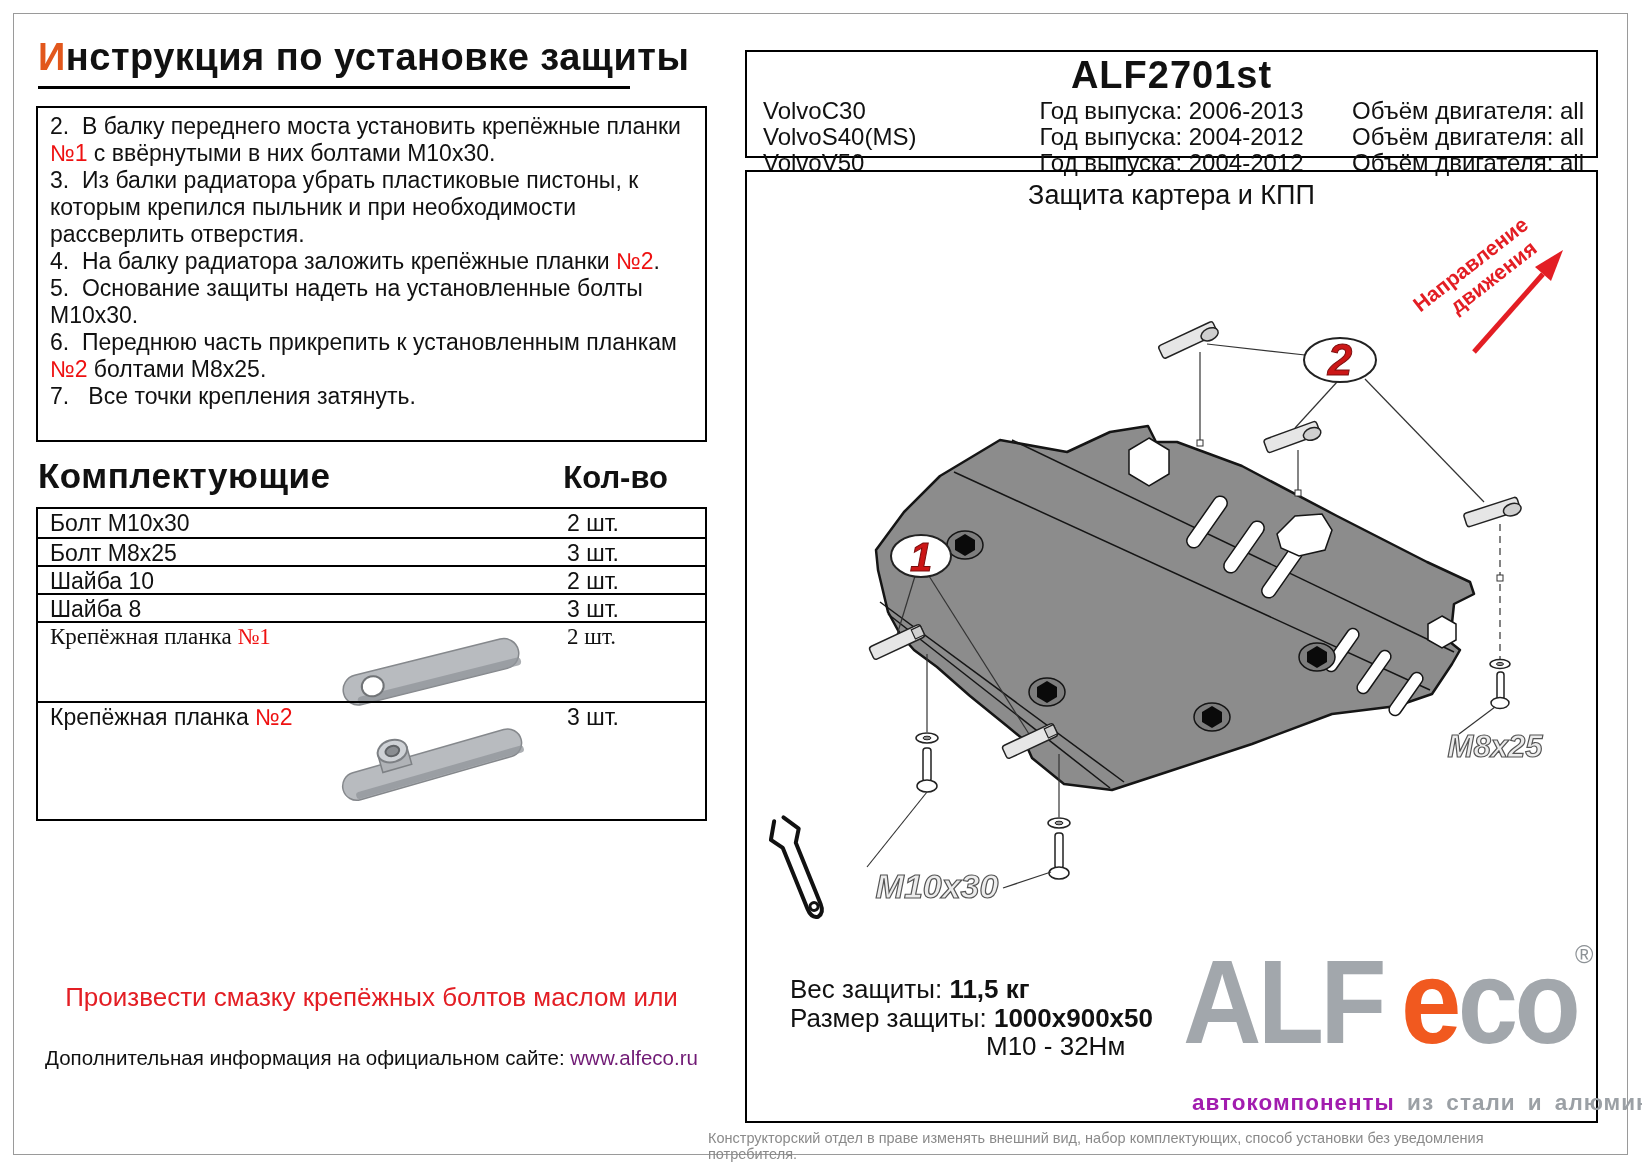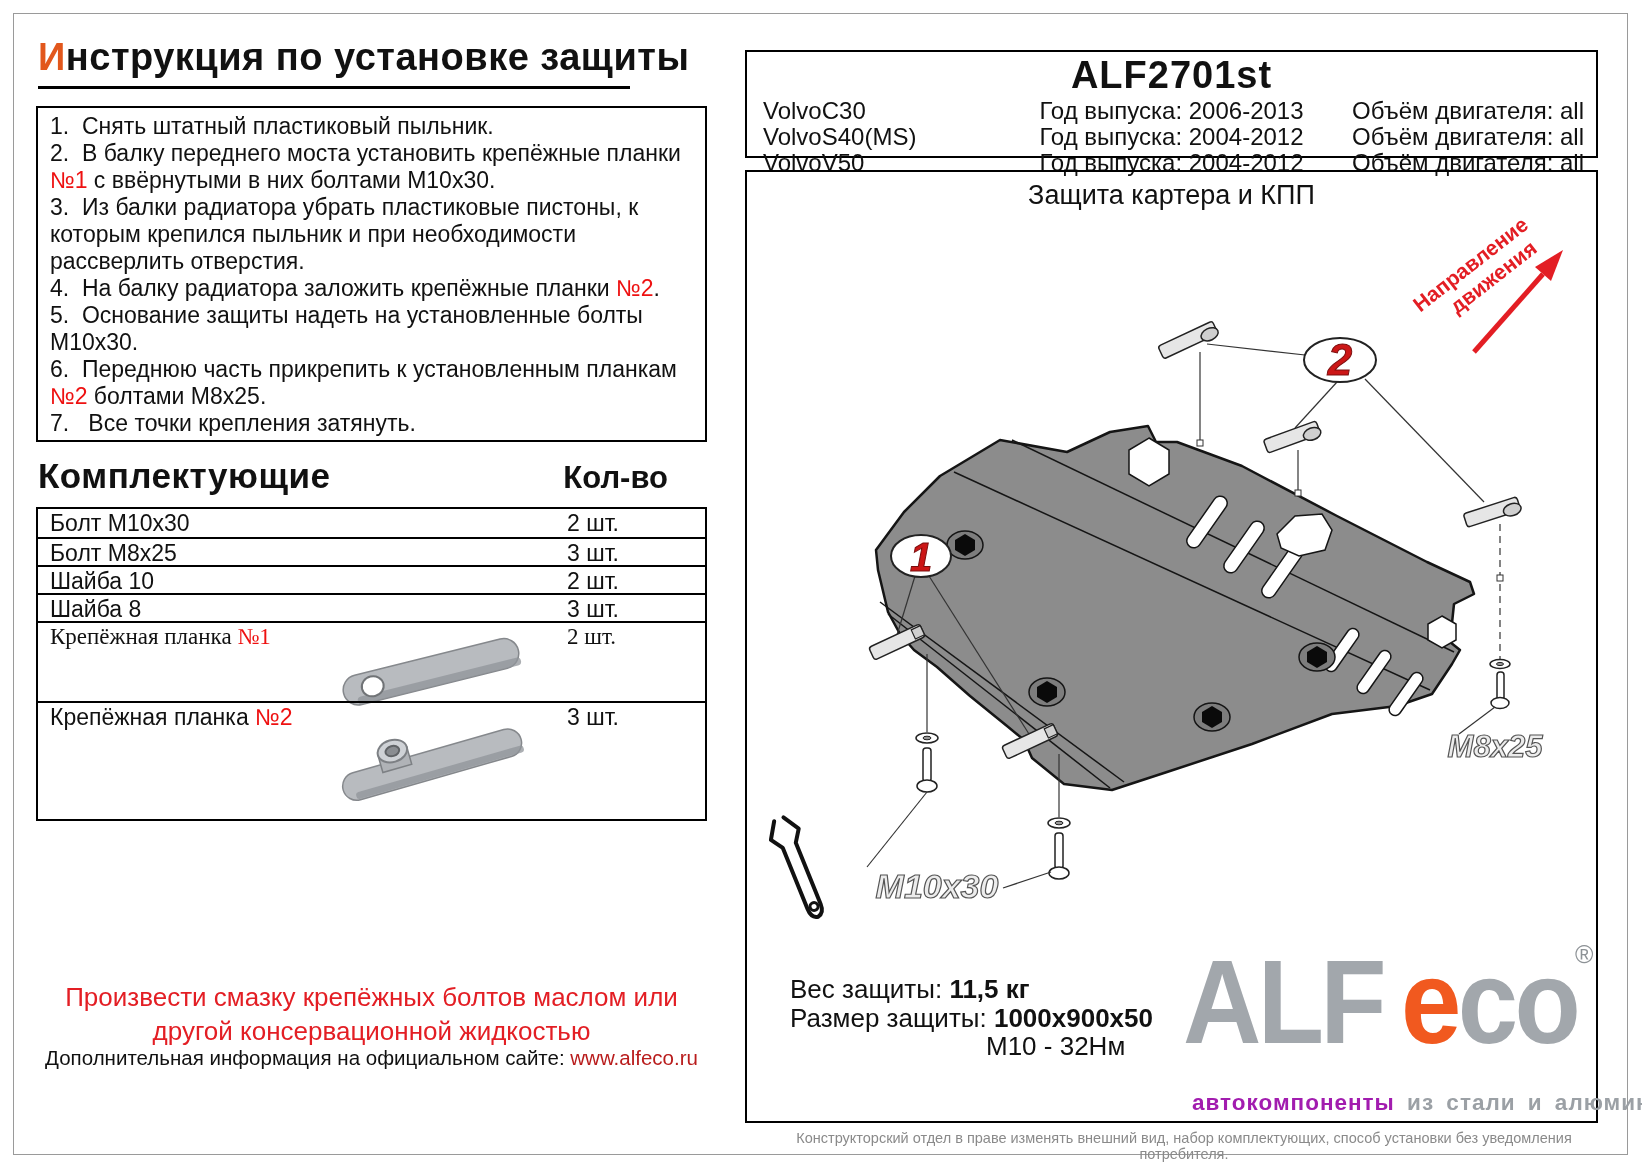--- a/index.html
+++ b/index.html
@@ -30,21 +30,21 @@
   .prow.tall1 { height:80px;font-family:Liberation Serif, serif; }
   .prow.tall2 { height:118px; }
   .pname { position:absolute; left:12px; top:1px; white-space:nowrap; }
   .pqty  { position:absolute; left:529px; top:1px; white-space:nowrap; }
   .pimg  { position:absolute; left:285px; top:4px; }
 
   .warning { position:absolute; left:36px; top:980px; width:671px; text-align:center;
              color:#e31e24; font-size:26px; line-height:34px; }
   .site { position:absolute; left:36px; top:1046px; width:671px; text-align:center;
           font-size:20.5px; }
-  .site-link { color:#b91c1c; text-decoration:none; }
+  .site-link { color:#701a75; text-decoration:none; }
 
   
   .hdr-box { position:absolute; left:745px; top:50px; width:853px; height:108px;
              border:2px solid #000; }
   .code { text-align:center; font-size:38px; font-weight:bold; margin-top:2px; letter-spacing:1px; }
   .mrow { position:relative; height:26px; font-size:24px; }
   .mname { position:absolute; left:16px; }
   .myear { position:absolute; left:0; width:100%; text-align:center; }
   .mengine { position:absolute; right:12px; }
 
@@ -62,34 +62,33 @@
           font-size:118px; font-weight:bold; letter-spacing:-4px; line-height:100px;
           transform:scaleX(.92); transform-origin:left center; white-space:nowrap; }
   .logo .lg { color:#a2a7ac; }
   .logo .lo { color:#f1591f; }
   .reg { position:absolute; left:828px; top:768px; z-index:3; font-size:25px; color:#8d9296; }
   .tagline { position:absolute; left:445px; top:918px; width:390px; z-index:3;
              font-size:22.5px; font-weight:bold; letter-spacing:1px; word-spacing:5px; white-space:nowrap; }
   .tagline .to { color:#a21caf; }
   .tagline .tg { color:#9ba0a5; }
 
-  .footer-note { position:absolute; left:759px; top:1130px; width:850px; text-align:center;
+  .footer-note { position:absolute; left:708px; top:1130px; width:850px; text-align:left;
                  font-size:14.5px; color:#8a8a8a; }
 </style>
 </head>
 <body>
 
 <div class="page-border"></div>
 
 <div class="title"><span class="oi">И</span><span>нструкция по установке защиты</span></div>
 <div class="title-underline"></div>
 
 <div class="instr-box">
   <div id="instructions-list">
-      <div class="instr"><span>1.&nbsp;&nbsp;</span><span>Снять штатный пластиковый пыльник.</span></div>
       <div class="instr"><span>2.&nbsp;&nbsp;</span><span>В балку переднего моста установить крепёжные планки </span><span class="red">№1</span><span> с ввёрнутыми в них болтами М10х30.</span></div>
       <div class="instr"><span>3.&nbsp;&nbsp;</span><span>Из балки радиатора убрать пластиковые пистоны, к которым крепился пыльник и при необходимости рассверлить отверстия.</span></div>
       <div class="instr"><span>4.&nbsp;&nbsp;</span><span>На балку радиатора заложить крепёжные планки </span><span class="red">№2</span><span>.</span></div>
       <div class="instr"><span>5.&nbsp;&nbsp;</span><span>Основание защиты надеть на установленные болты М10х30.</span></div>
       <div class="instr"><span>6.&nbsp;&nbsp;</span><span>Переднюю часть прикрепить к установленным планкам </span><span class="red">№2</span><span> болтами М8х25.</span></div>
       <div class="instr"><span>7.&nbsp;&nbsp;</span><span> Все точки крепления затянуть.</span></div>
     </div>
 </div>
 
 <div class="parts-head">
@@ -135,21 +134,20 @@
       <rect x="58" y="34" width="30" height="18" fill="#b0b3b7" stroke="#7d8084" stroke-width="1.5"></rect>
       <ellipse cx="73" cy="34" rx="15" ry="11" fill="#cfd2d6" stroke="#7d8084" stroke-width="2"></ellipse>
       <ellipse cx="73" cy="34" rx="7" ry="5" fill="#8a8d91" stroke="#606366" stroke-width="2"></ellipse>
     </g>
   </svg></div>
     </div>
   </div>
 
 <div class="warning">
   <div>Произвести смазку крепёжных болтов маслом или</div>
-  <div>другой консервационной жидкостью</div>
 </div>
 
 <div class="site">
   <span>Дополнительная информация на официальном сайте: </span><a href="#" class="site-link">www.alfeco.ru</a>
 </div>
 
 <div class="hdr-box">
   <div class="code">ALF2701st</div>
   <div id="model-rows">
       <div class="mrow">

